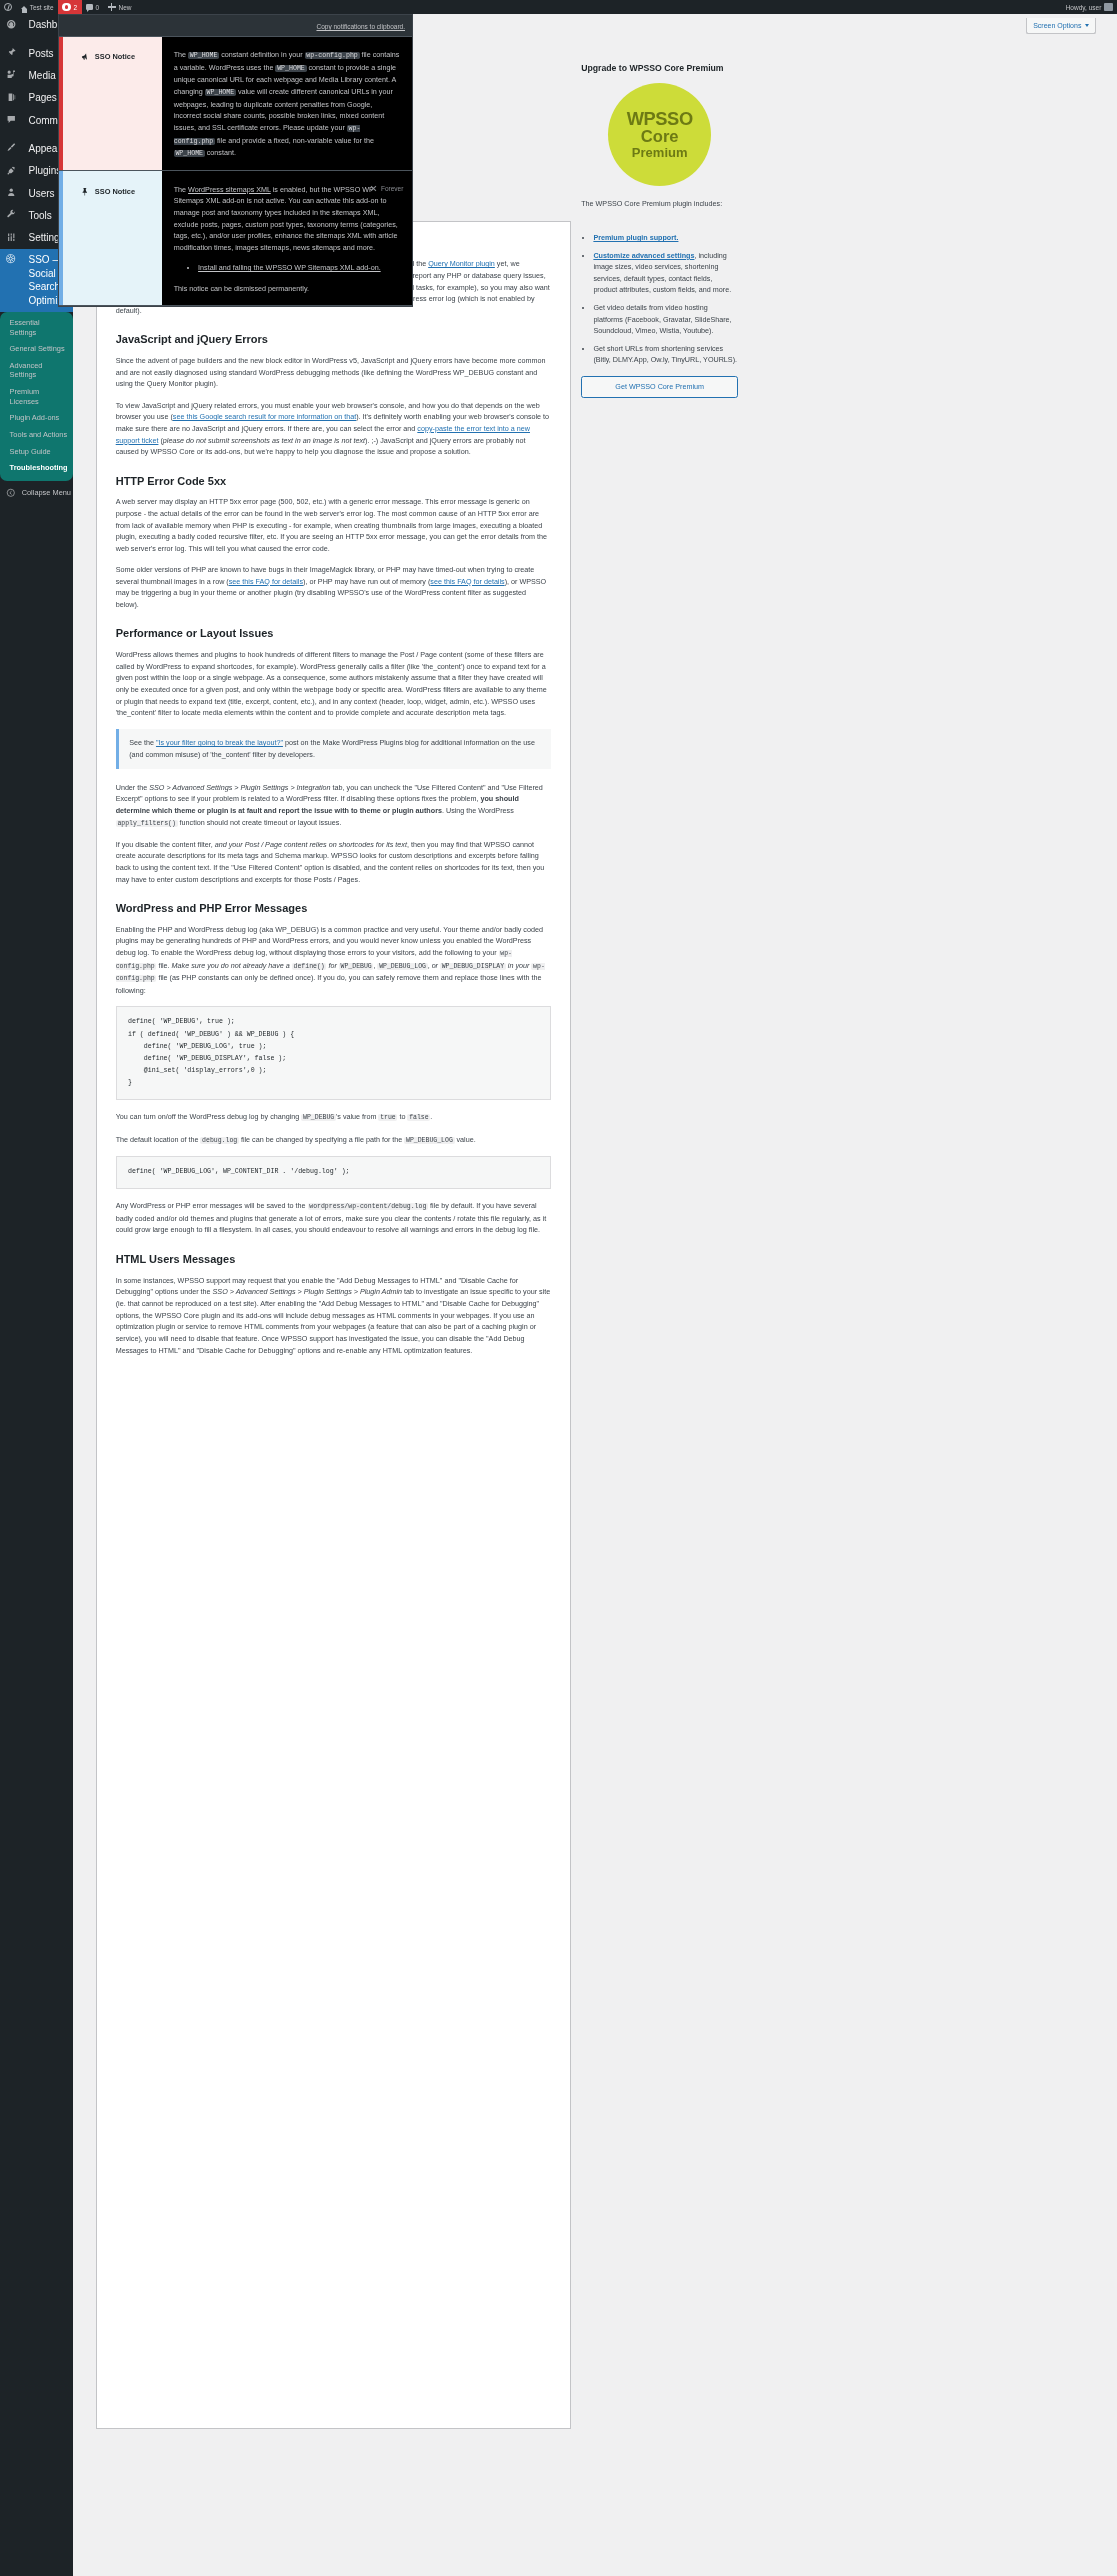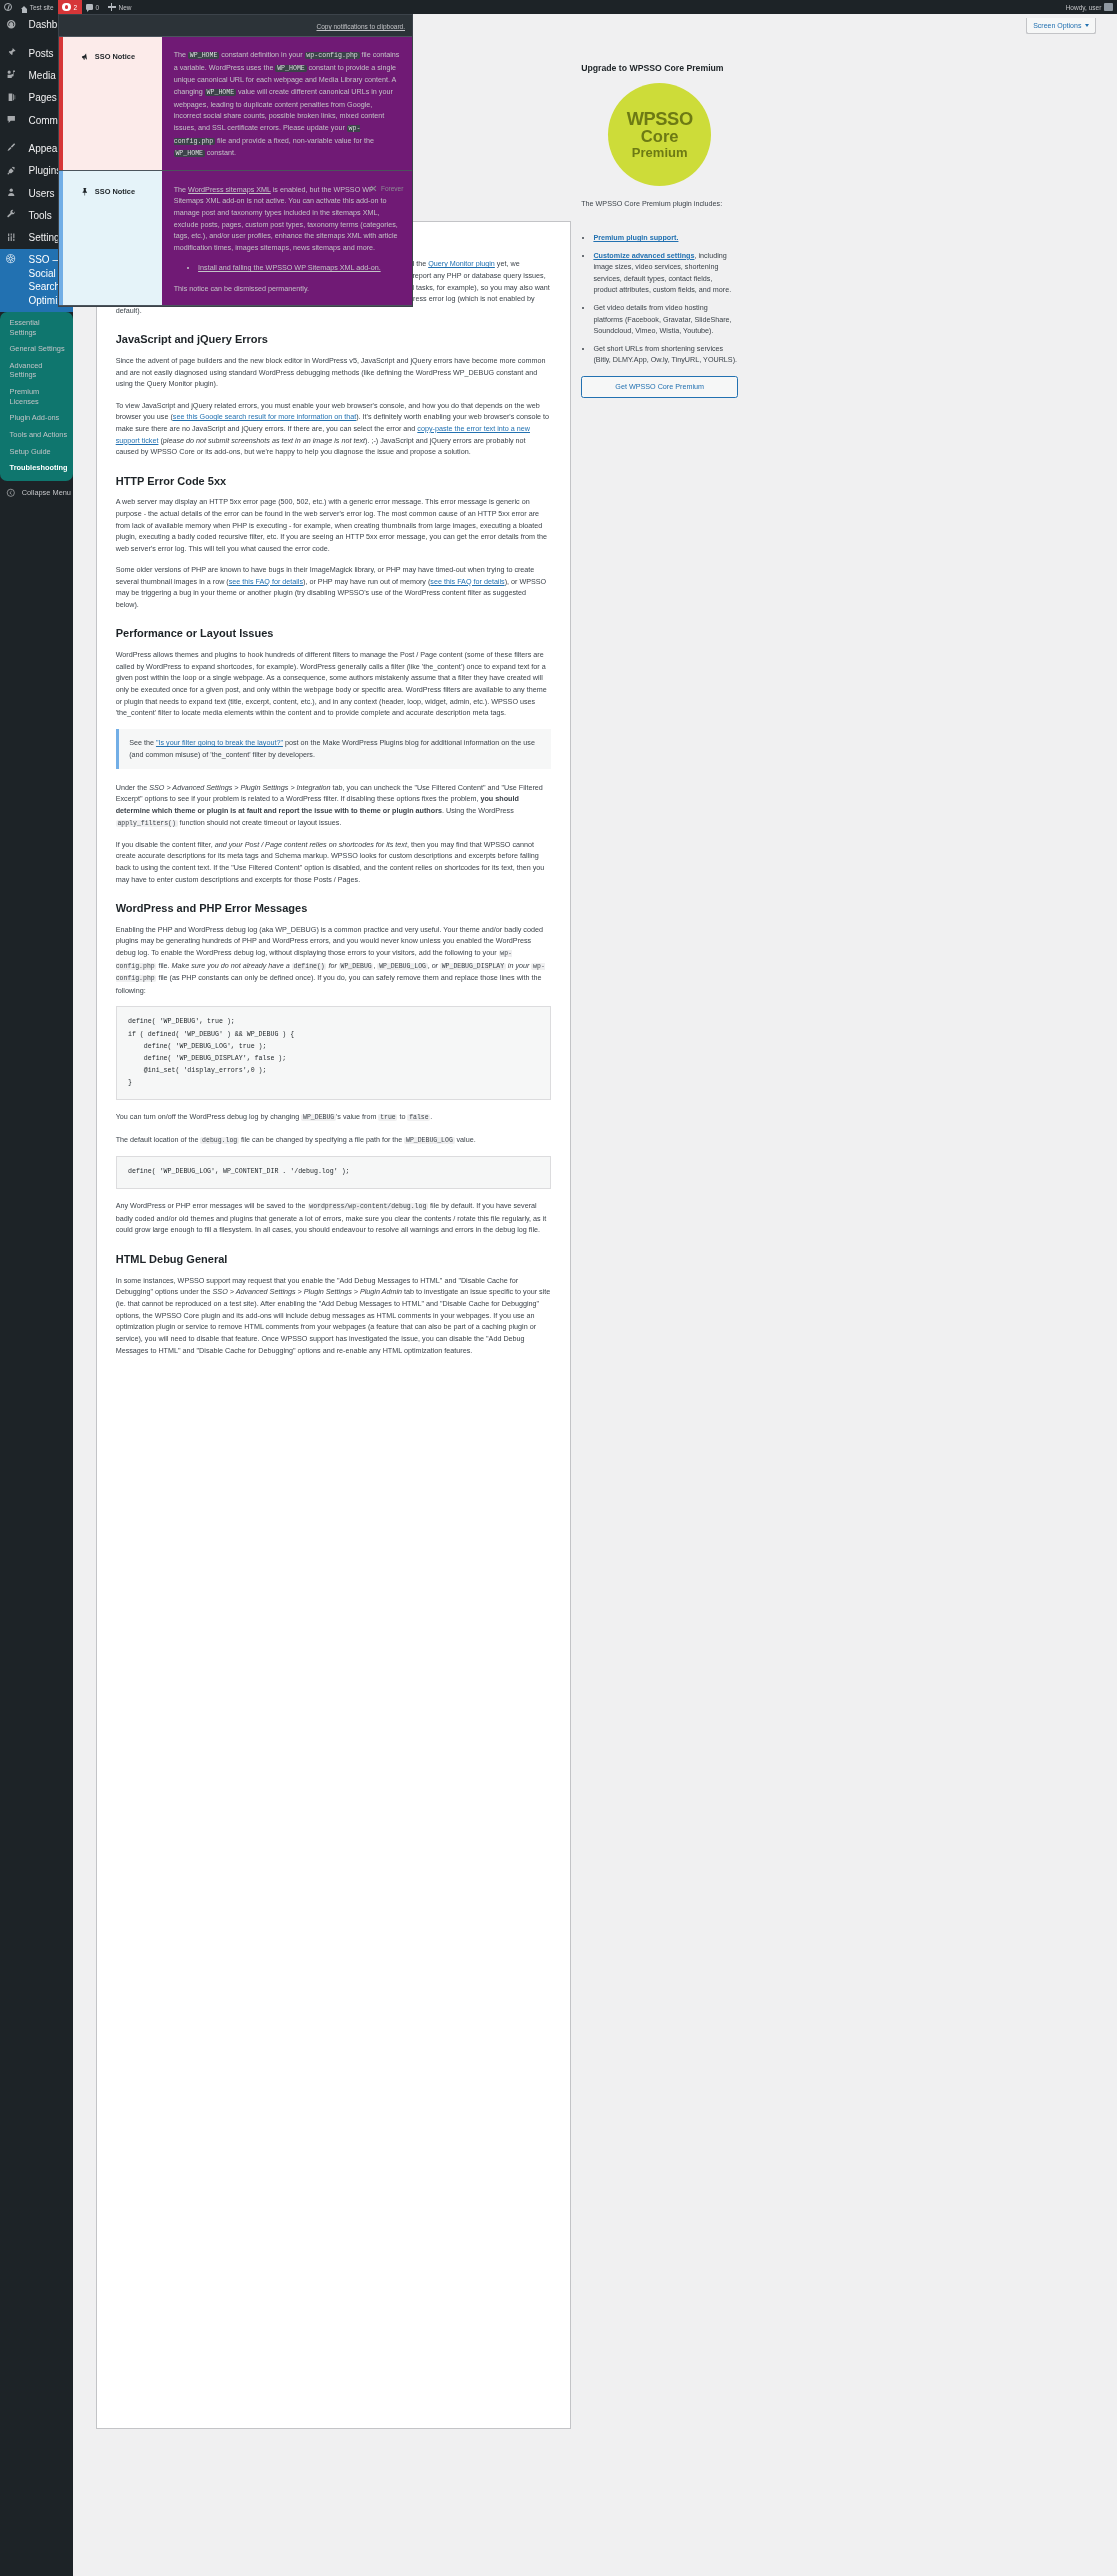--- a/index.html
+++ b/index.html
@@ -173,21 +173,21 @@
   .btn-premium {
     display:block; text-align:center;
     border:0.9px solid #2271b1; color:#2271b1; background:#f6f7f7;
     border-radius:2.6px; padding:5.2px 7px; font-size:7.2px; text-decoration:none;
   }
 
   
   #notice-overlay {
     position: absolute; top: 14px; left: 58px;
     width: 355px;
-    background: #701a75;
+    background: #000000;
     z-index: 80;
     border: 0.9px solid #3c434a;
     overflow: hidden;
   }
   .notice-toolbar {
     background:#2c3338; border-bottom:0.9px solid #4b545c;
     padding: 4.4px 7px; text-align:right;
   }
   .notice-toolbar a { color:#c3c4c7; font-size:6.5px; text-decoration: underline; }
   .notice-row { display:flex; border-bottom:0.9px solid #4b545c; position:relative; }
@@ -416,21 +416,21 @@
           <div class="codeblock">define( 'WP_DEBUG', true );
 if ( defined( 'WP_DEBUG' ) &amp;&amp; WP_DEBUG ) {
     define( 'WP_DEBUG_LOG', true );
     define( 'WP_DEBUG_DISPLAY', false );
     @ini_set( 'display_errors',0 );
 }</div>
           <p>You can turn on/off the WordPress debug log by changing <code>WP_DEBUG</code>'s value from <code>true</code> to <code>false</code>.</p>
           <p>The default location of the <code>debug.log</code> file can be changed by specifying a file path for the <code>WP_DEBUG_LOG</code> value.</p>
           <div class="codeblock">define( 'WP_DEBUG_LOG', WP_CONTENT_DIR . '/debug.log' );</div>
           <p>Any WordPress or PHP error messages will be saved to the <code>wordpress/wp-content/debug.log</code> file by default. If you have several badly coded and/or old themes and plugins that generate a lot of errors, make sure you clear the contents / rotate this file regularly, as it could grow large enough to fill a filesystem. In all cases, you should endeavour to resolve all warnings and errors in the debug log file.</p>
-          <h2>HTML Debug General</h2>
+          <h2>HTML Users Messages</h2>
           <p>In some instances, WPSSO support may request that you enable the "Add Debug Messages to HTML" and "Disable Cache for Debugging" options under the <em>SSO &gt; Advanced Settings &gt; Plugin Settings &gt; Plugin Admin</em> tab to investigate an issue specific to your site (ie. that cannot be reproduced on a test site). After enabling the "Add Debug Messages to HTML" and "Disable Cache for Debugging" options, the WPSSO Core plugin and its add-ons will include debug messages as HTML comments in your webpages. If you use an optimization plugin or service to remove HTML comments from your webpages (a feature that can also be part of a caching plugin or service), you will need to disable that feature. Once WPSSO support has investigated the issue, you can disable the "Add Debug Messages to HTML" and "Disable Cache for Debugging" options and re-enable any HTML optimization features.</p>
         </div>
     </div>
 
     <div class="col-side">
       <div class="side-h">Upgrade to WPSSO Core Premium</div>
 
       <div class="core-badge">
         <div class="l1">WPSSO</div>
         <div class="l2">Core</div>

